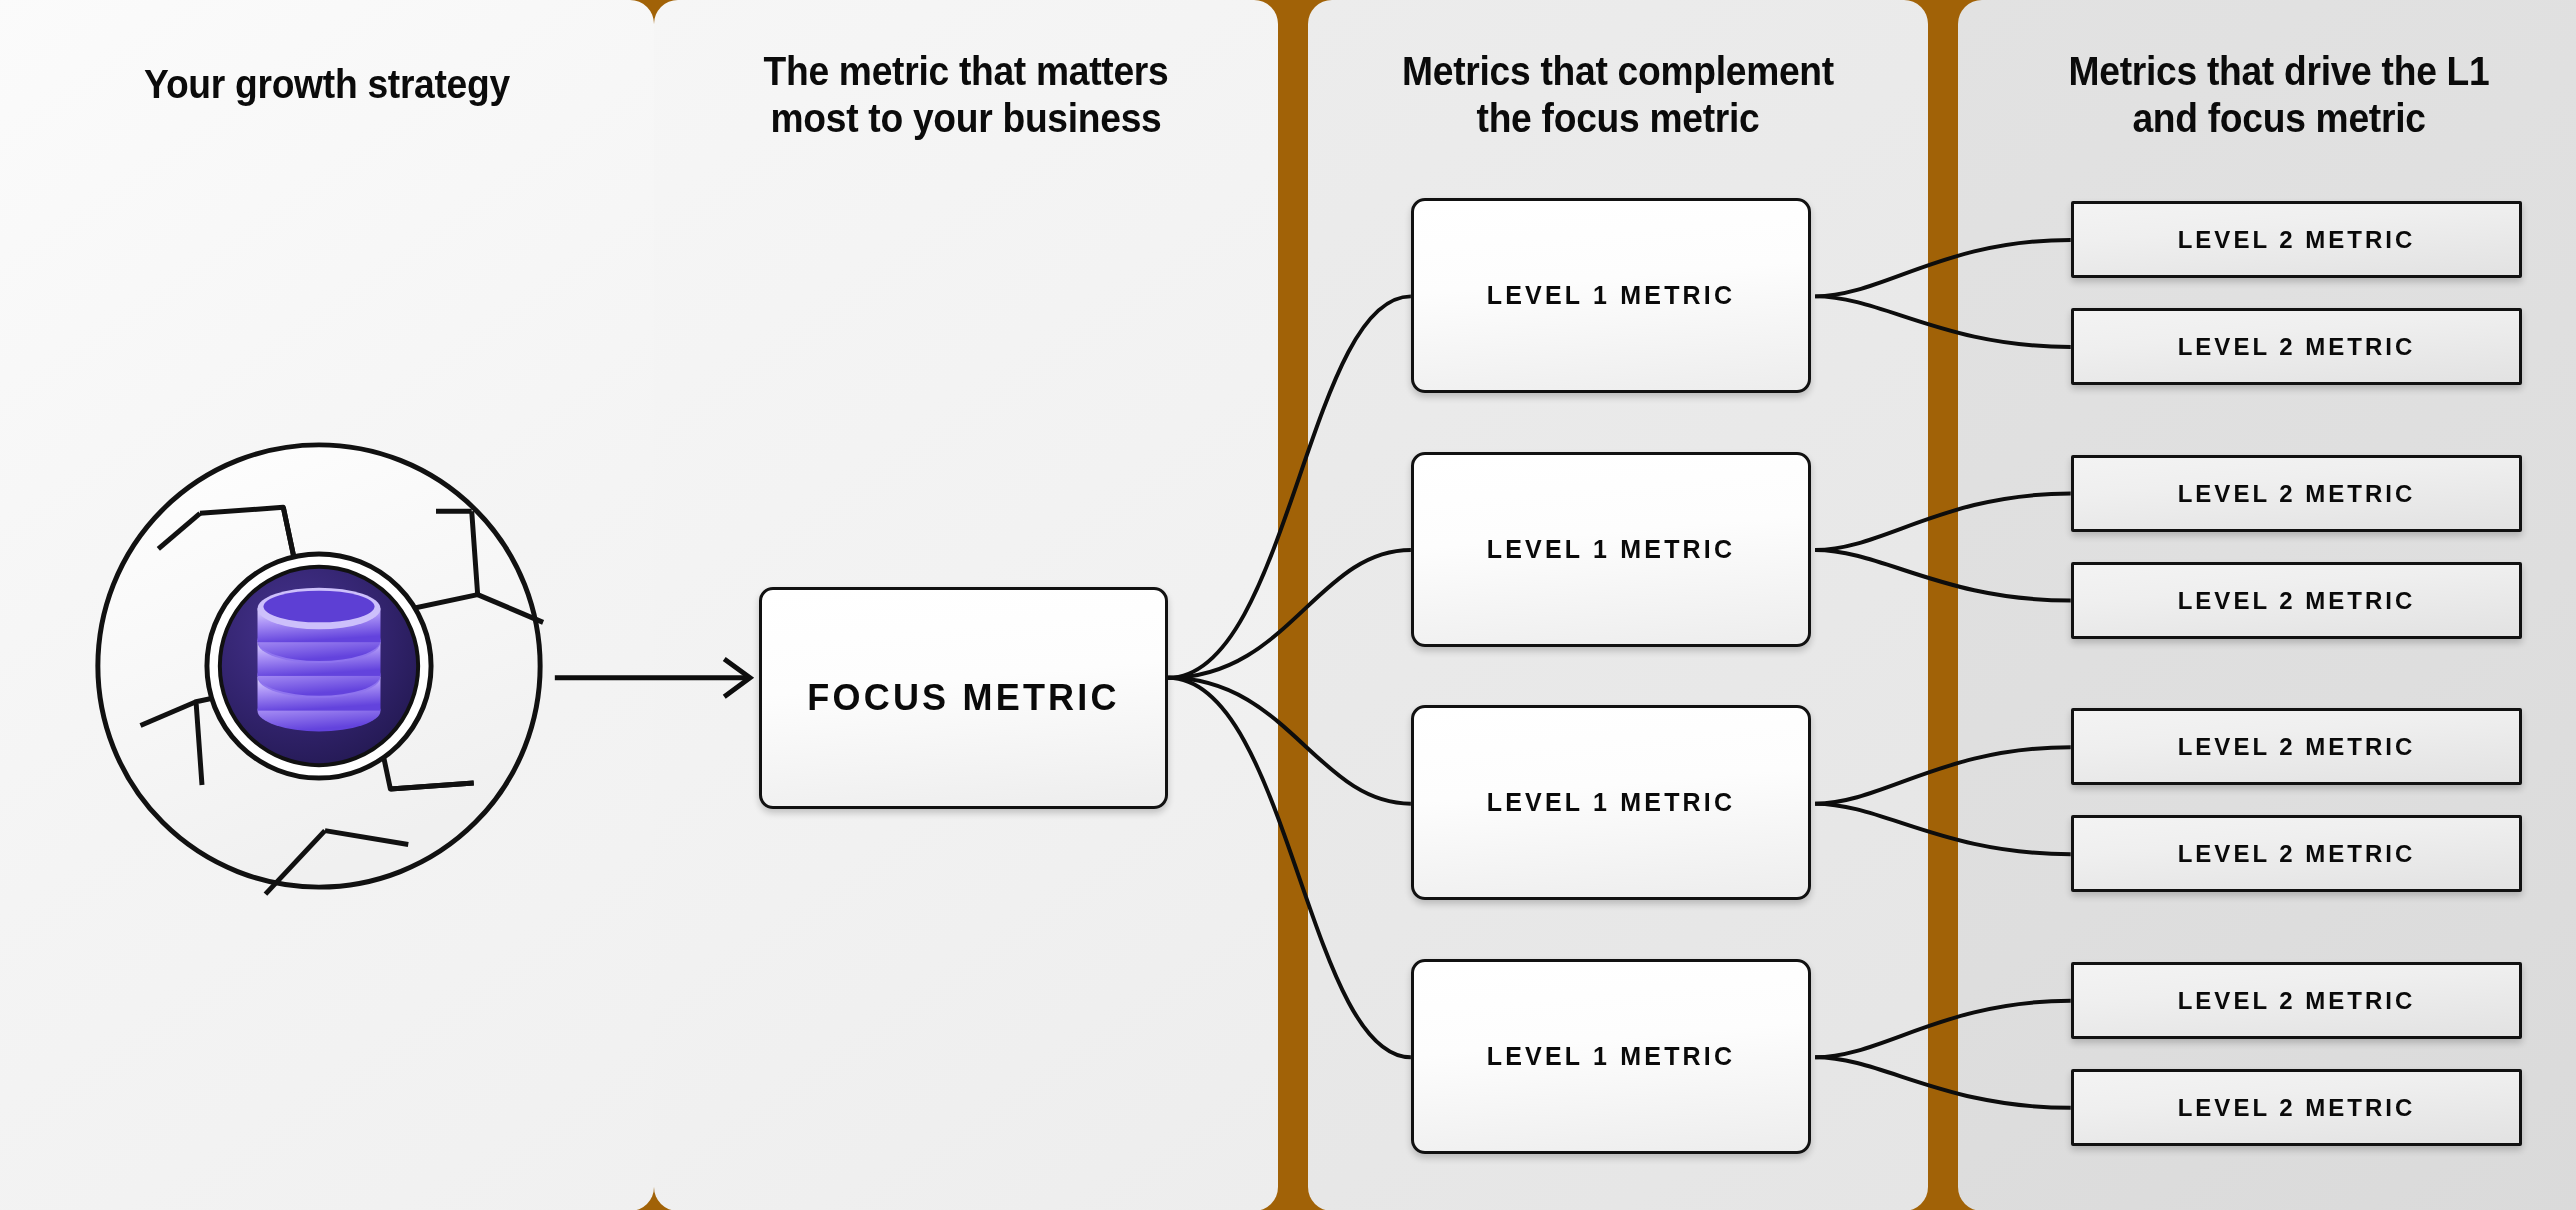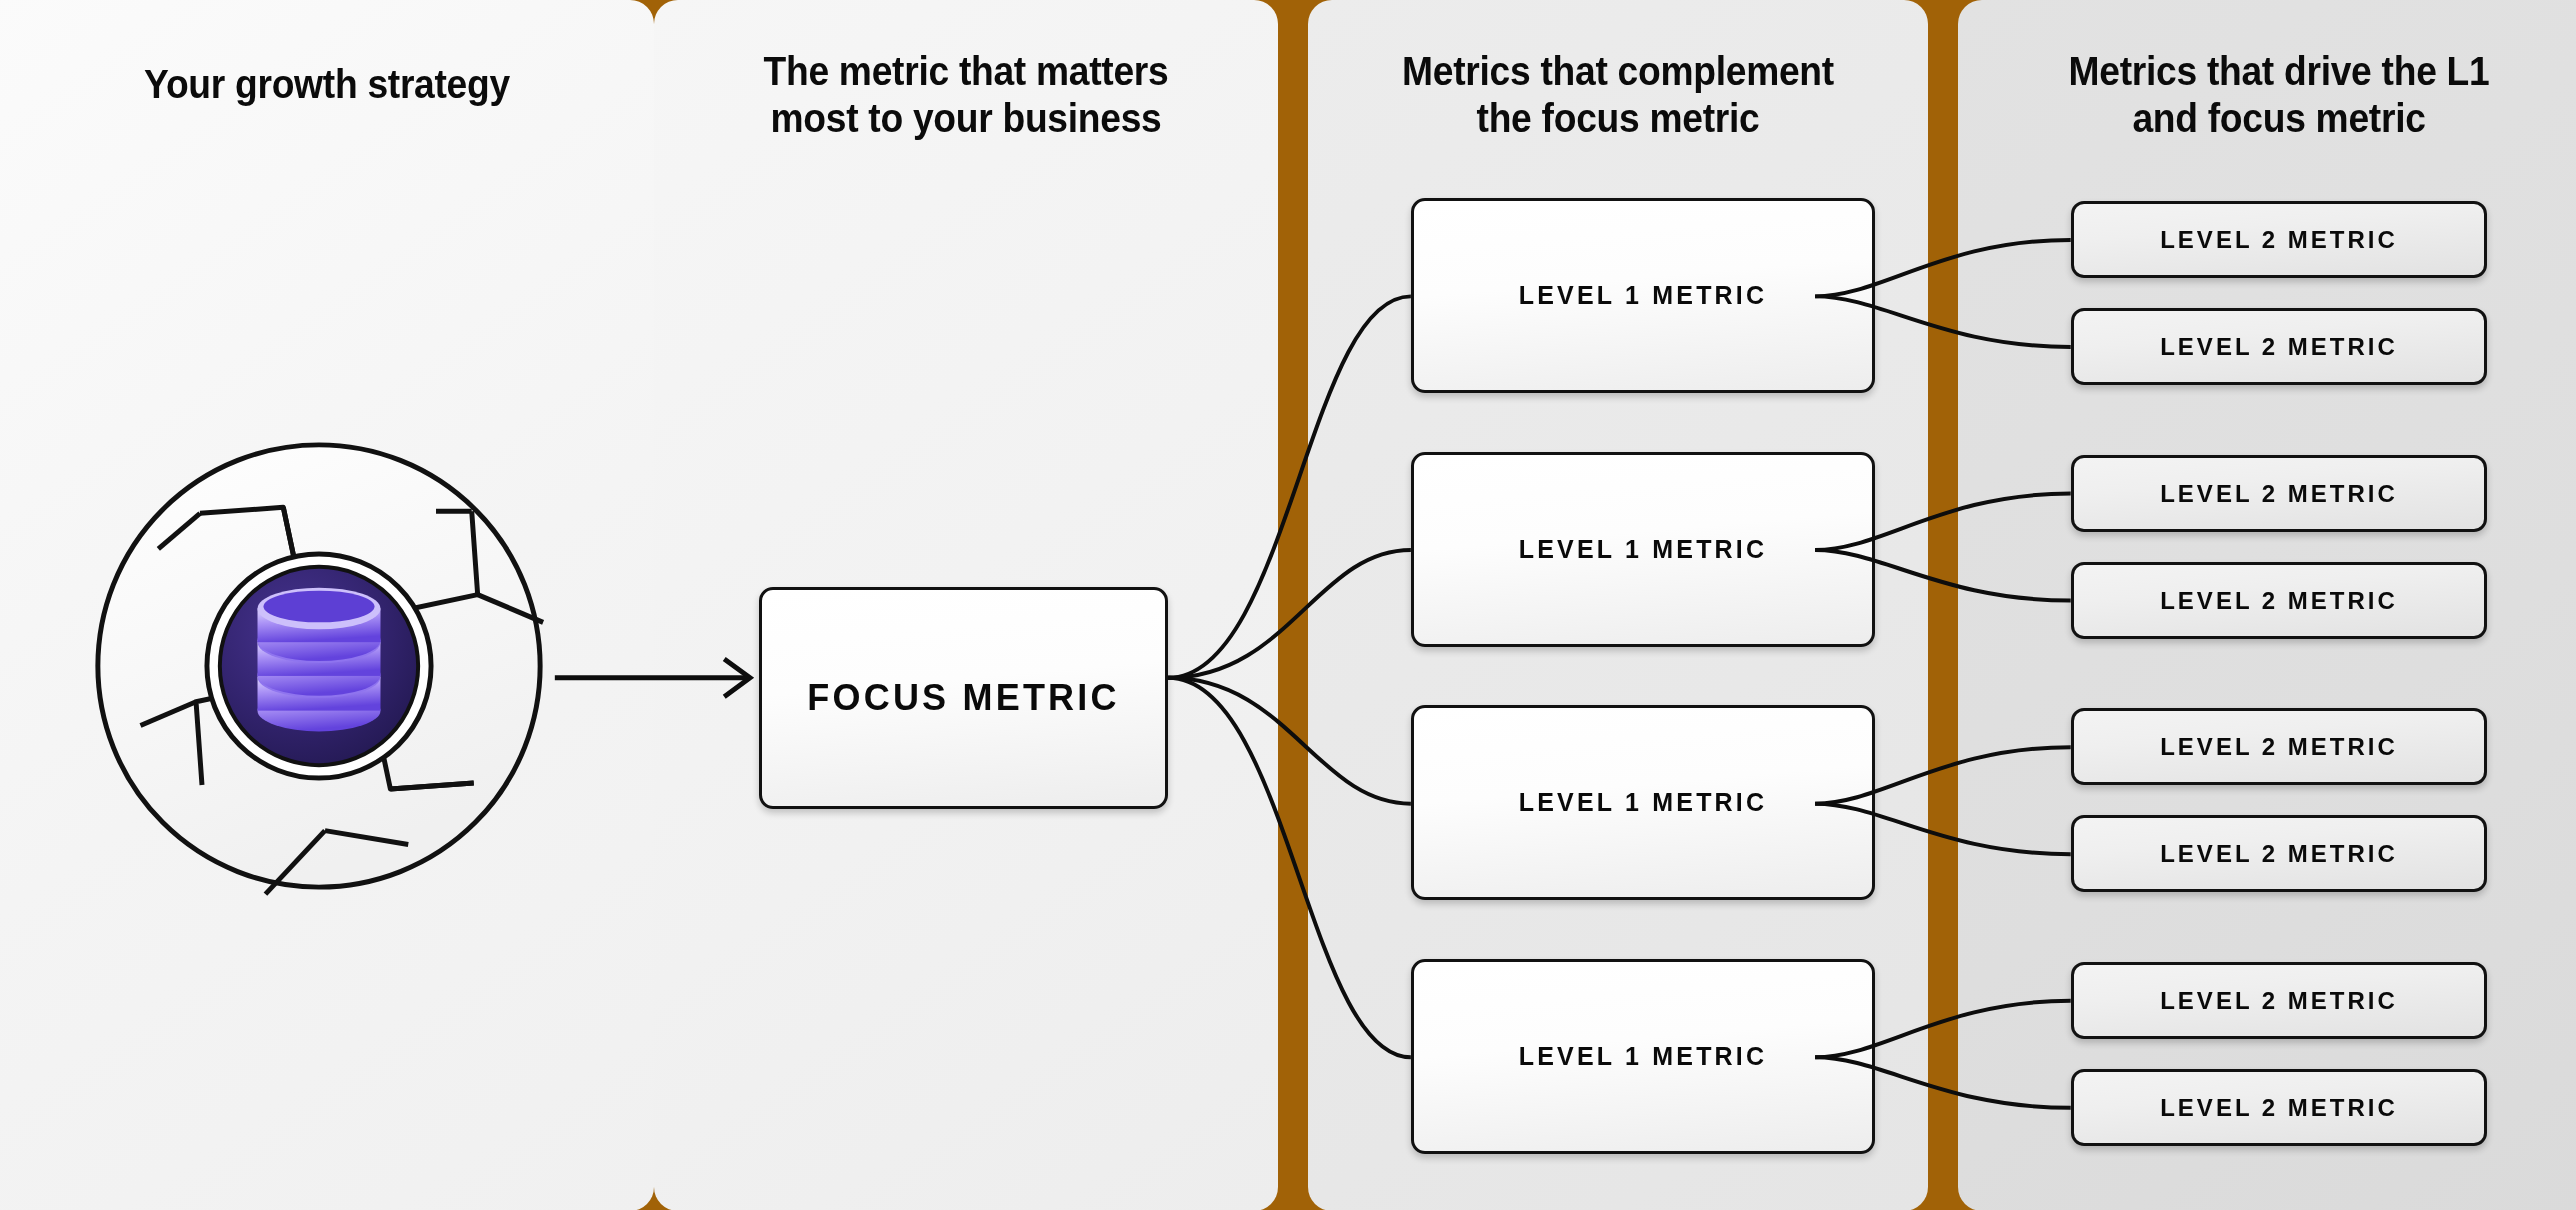--- a/index.html
+++ b/index.html
@@ -37,22 +37,22 @@
 
   
   .mbox{position:absolute;box-sizing:border-box;
         border:3.5px solid #111;border-radius:14px;
         background:linear-gradient(175deg,#ffffff 0%,#fdfdfd 42%,#ededed 100%);
         box-shadow:0 4px 7px rgba(0,0,0,.20);
         display:flex;align-items:center;justify-content:center;
         color:#0a0a0a;font-weight:700;font-size:25px;
         letter-spacing:3.2px;text-align:center;}
   .mbox.focus{left:759px;width:409px;top:587px;height:222px;font-size:36px;}
-  .mbox.l1{left:1411px;width:464px;height:195px;}
-  .mbox.l2{left:2071px;width:416px;height:77px;border-radius:13px;font-size:24px;
+  .mbox.l1{left:1411px;width:400px;height:195px;}
+  .mbox.l2{left:2071px;width:451px;height:77px;border-radius:2px;font-size:24px;
            letter-spacing:3px;
            background:linear-gradient(175deg,#f3f3f3 0%,#efefef 35%,#e2e2e2 100%);}
 
   
   #wires{position:absolute;left:0;top:0;width:2576px;height:1211px;
          pointer-events:none;}
   #wires path{fill:none;stroke:#0d0d0d;stroke-width:4;}
   #wires path.arrow{stroke-width:5;}
 </style>
 </head>

